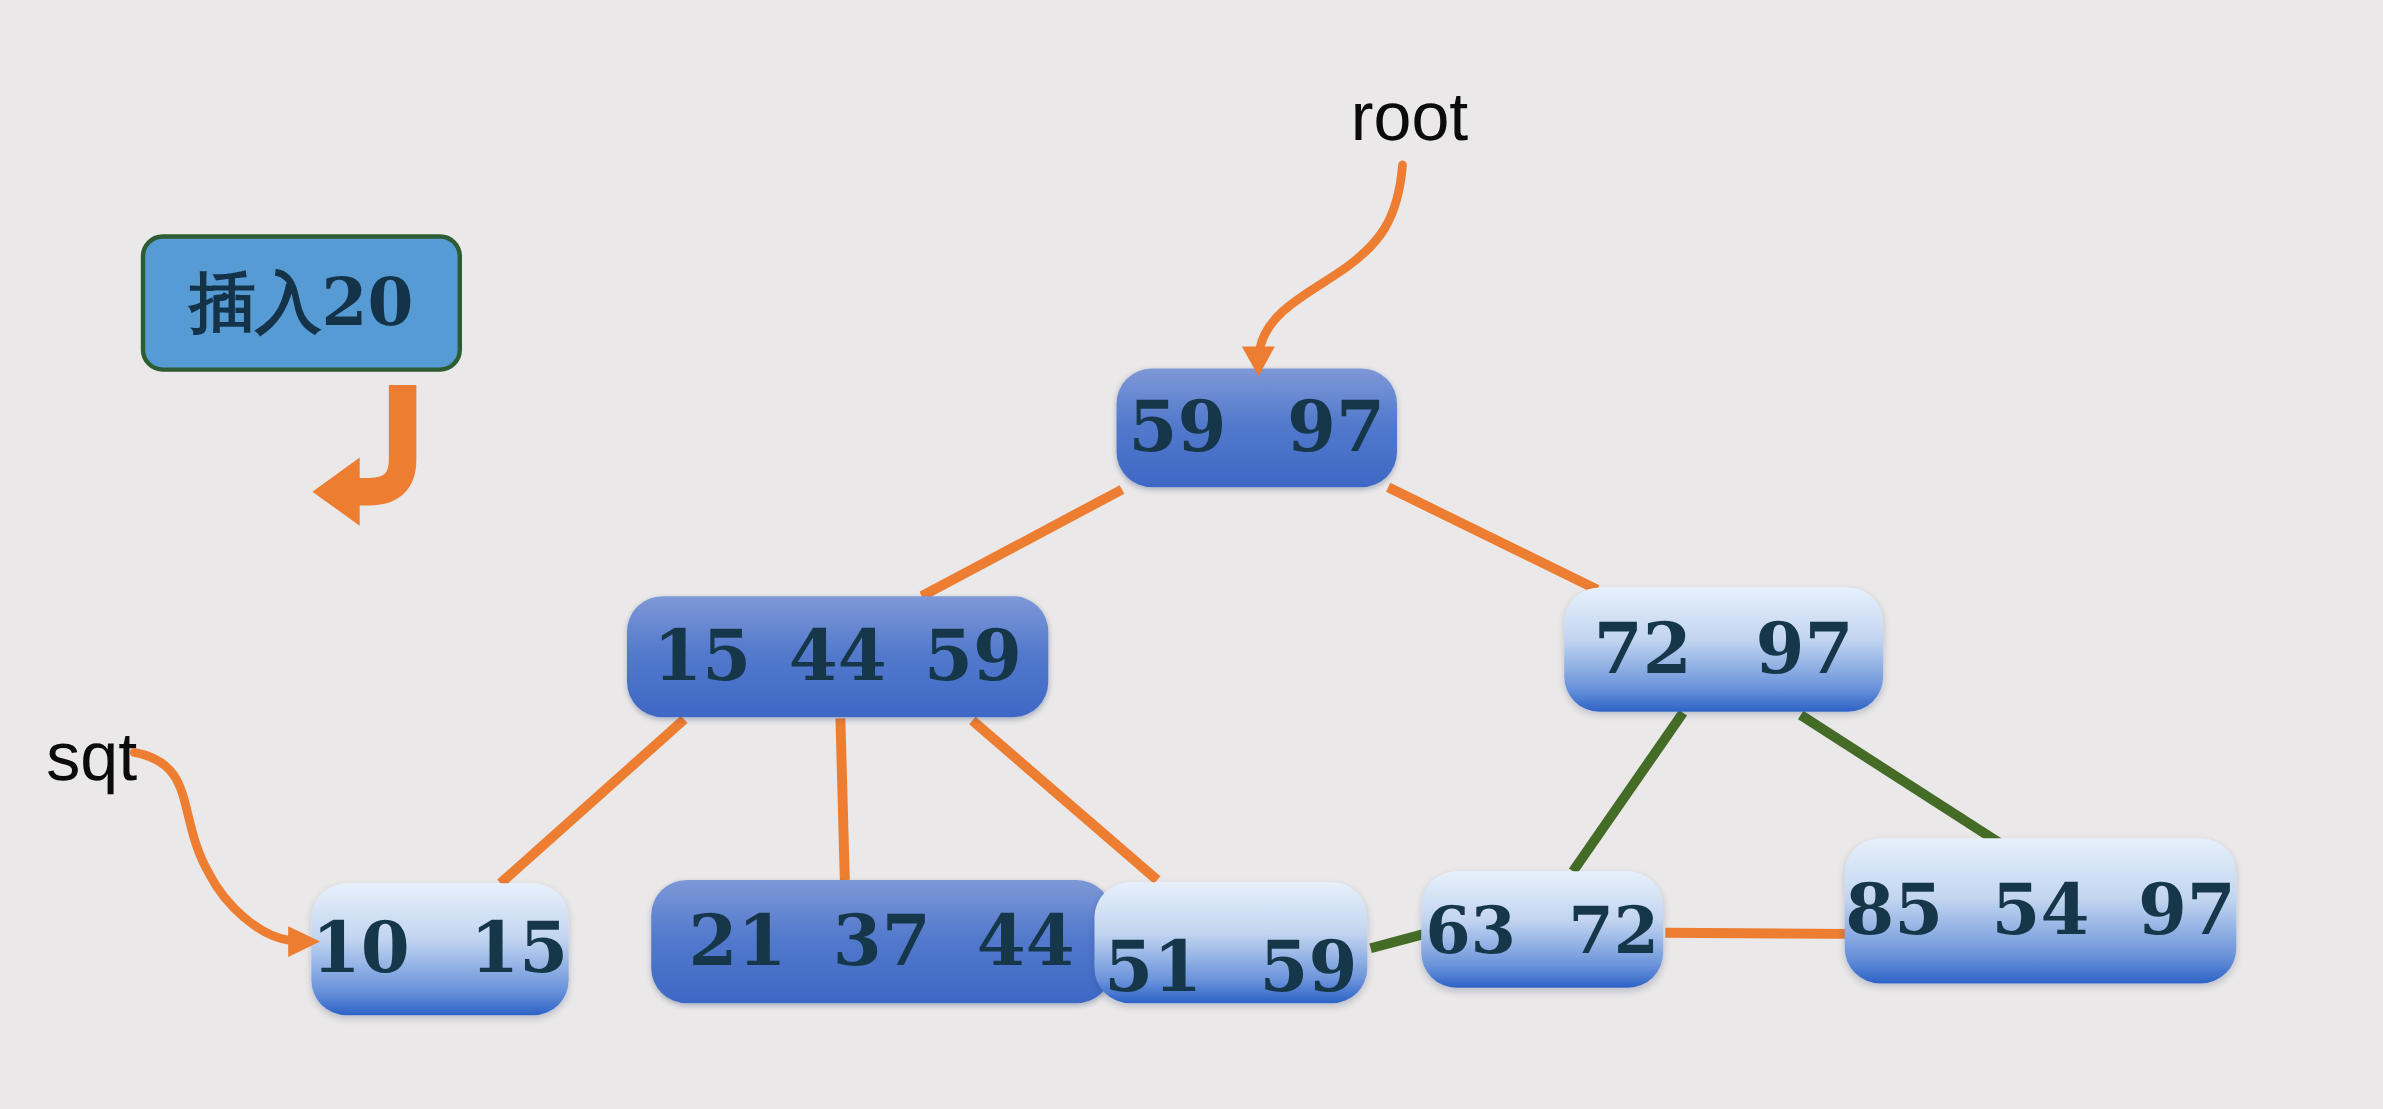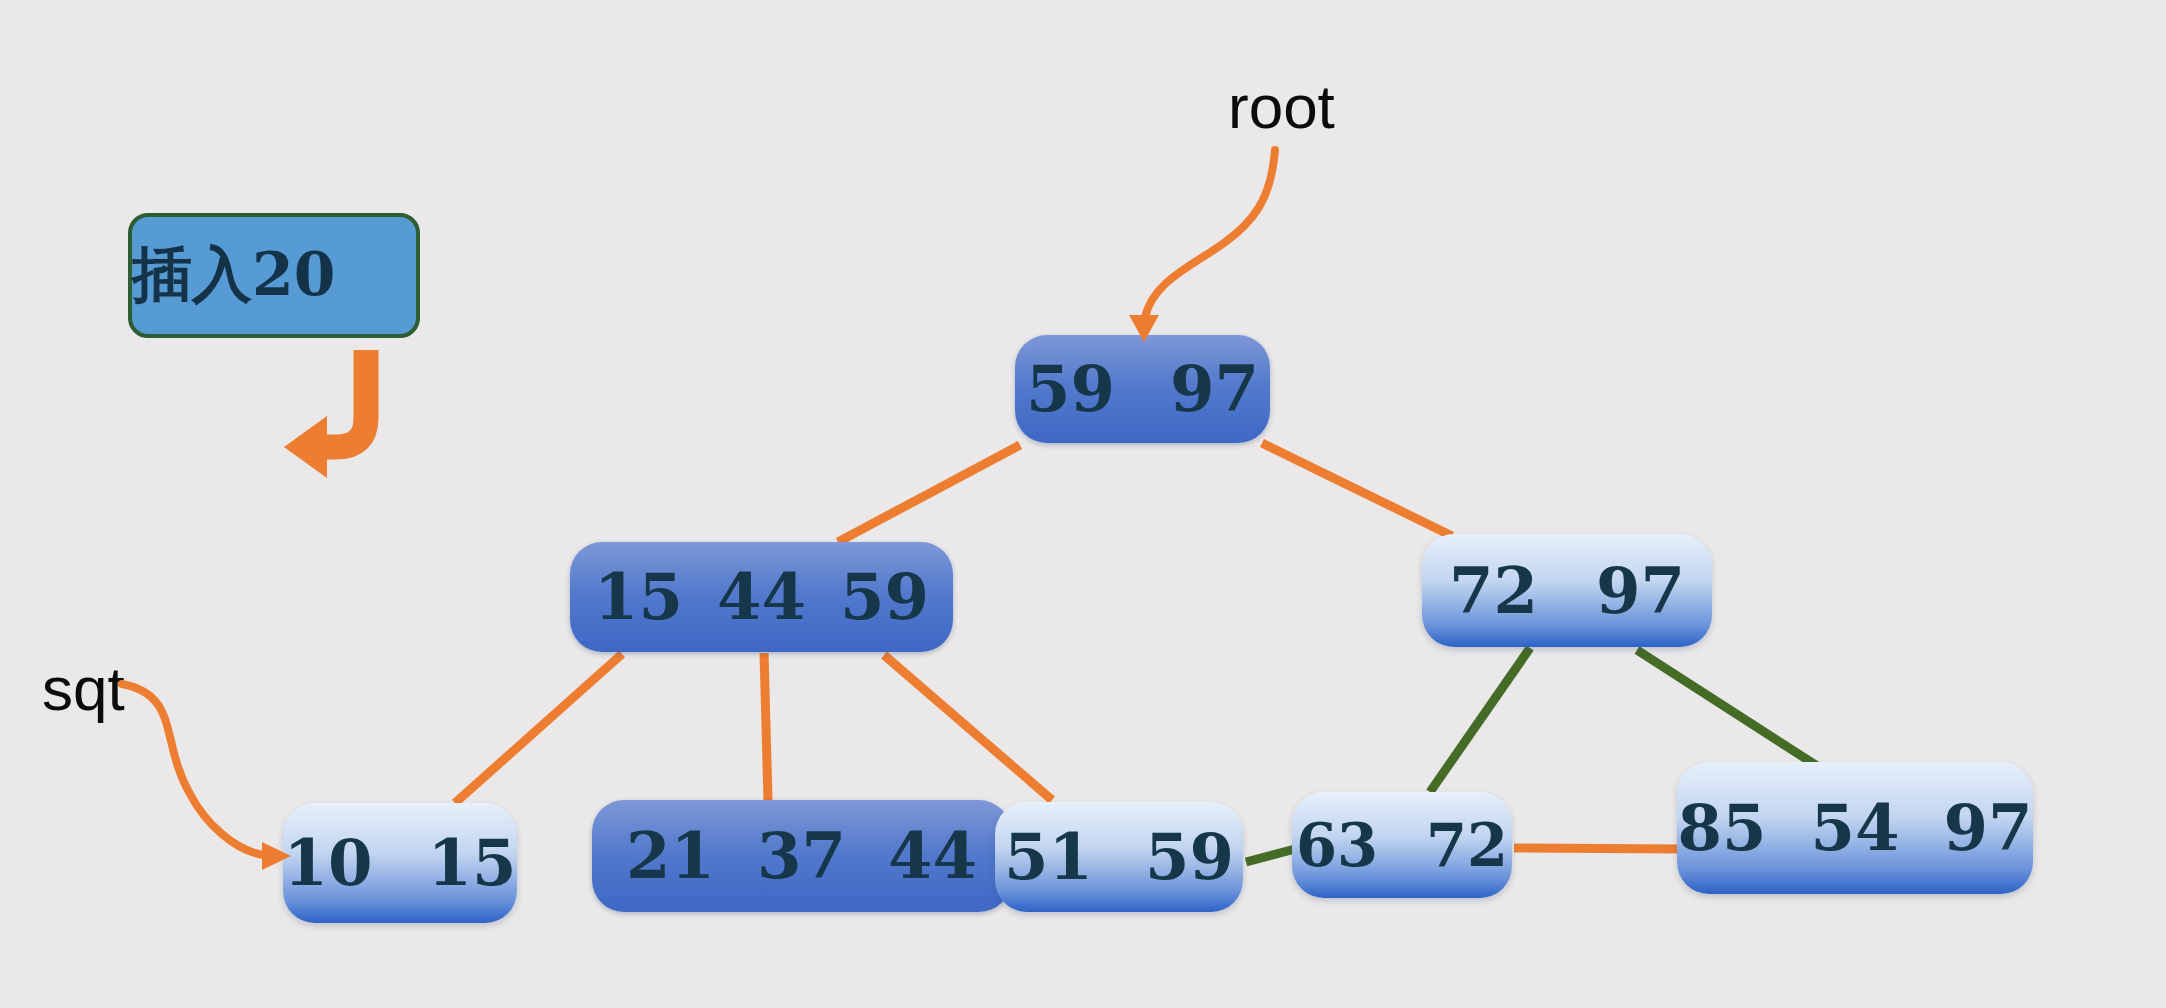--- a/index.html
+++ b/index.html
@@ -36,21 +36,21 @@
     background: linear-gradient(180deg, #e7f0fb 0%, #c2d5f0 42%, #6d95db 80%, #2d63c6 100%);
     box-shadow: 0 3px 6px rgba(40,60,110,0.22);
   }
   .insert-box {
     position: absolute;
     left: 128px; top: 213px; width: 292px; height: 125px;
     background: #579bd5;
     border: 4px solid #2e5c33;
     border-radius: 20px;
     box-sizing: border-box;
-    display: flex; align-items: center; 
+    display: flex; align-items: center; justify-content: center;
     font-family: "DejaVu Serif", "Liberation Serif", serif;
     font-weight: bold;
     font-size: 60px;
     color: #143349;
     z-index: 2;
   }
   .pointer-label {
     position: absolute;
     font-family: "Liberation Sans", sans-serif;
     font-size: 62px;
@@ -60,21 +60,21 @@
   }
   #root-label { left: 1228px; top: 76px; }
   #sqt-label  { left: 42px;  top: 658px; }
 
   
   #node-root        { left:1015px; top:335px; width:255px; height:108px; --gap:55px; }
   #node-int-left    { left:570px;  top:542px; width:383px; height:110px; --gap:34px; }
   #node-int-right   { left:1422px; top:534px; width:290px; height:113px; --gap:58px; }
   #node-leaf-10-15  { left:283px;  top:803px; width:234px; height:120px; --gap:55px; }
   #node-leaf-21-37-44 { left:592px; top:800px; width:419px; height:112px; --gap:42px; }
-  #node-leaf-51-59  { left:995px;  top:802px; width:248px; height:110px; --gap:52px; }
+  #node-leaf-51-59  { left:995px;  top:802px; width:248px; height:110px;align-items:flex-end; --gap:52px; }
   #node-leaf-63-72  { left:1292px; top:792px; width:220px; height:106px; --gap:48px; font-size:59px; }
   #node-leaf-85-91-97 { left:1677px; top:762px; width:356px; height:132px; --gap:44px; }
   #node-inserted    { left:135px;  top:408px; width:148px; height:124px; font-size:58px; }
 </style>
 </head>
 <body>
 
 <div class="stage">
 
   <svg class="layer edges-layer">

